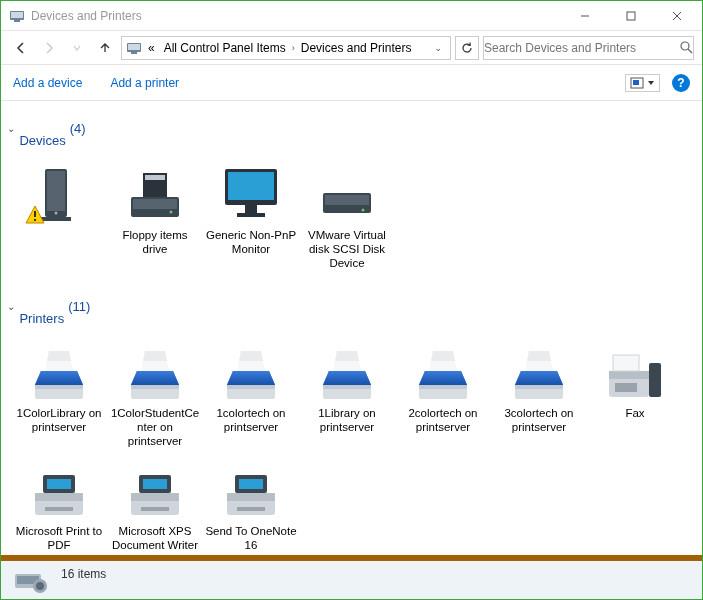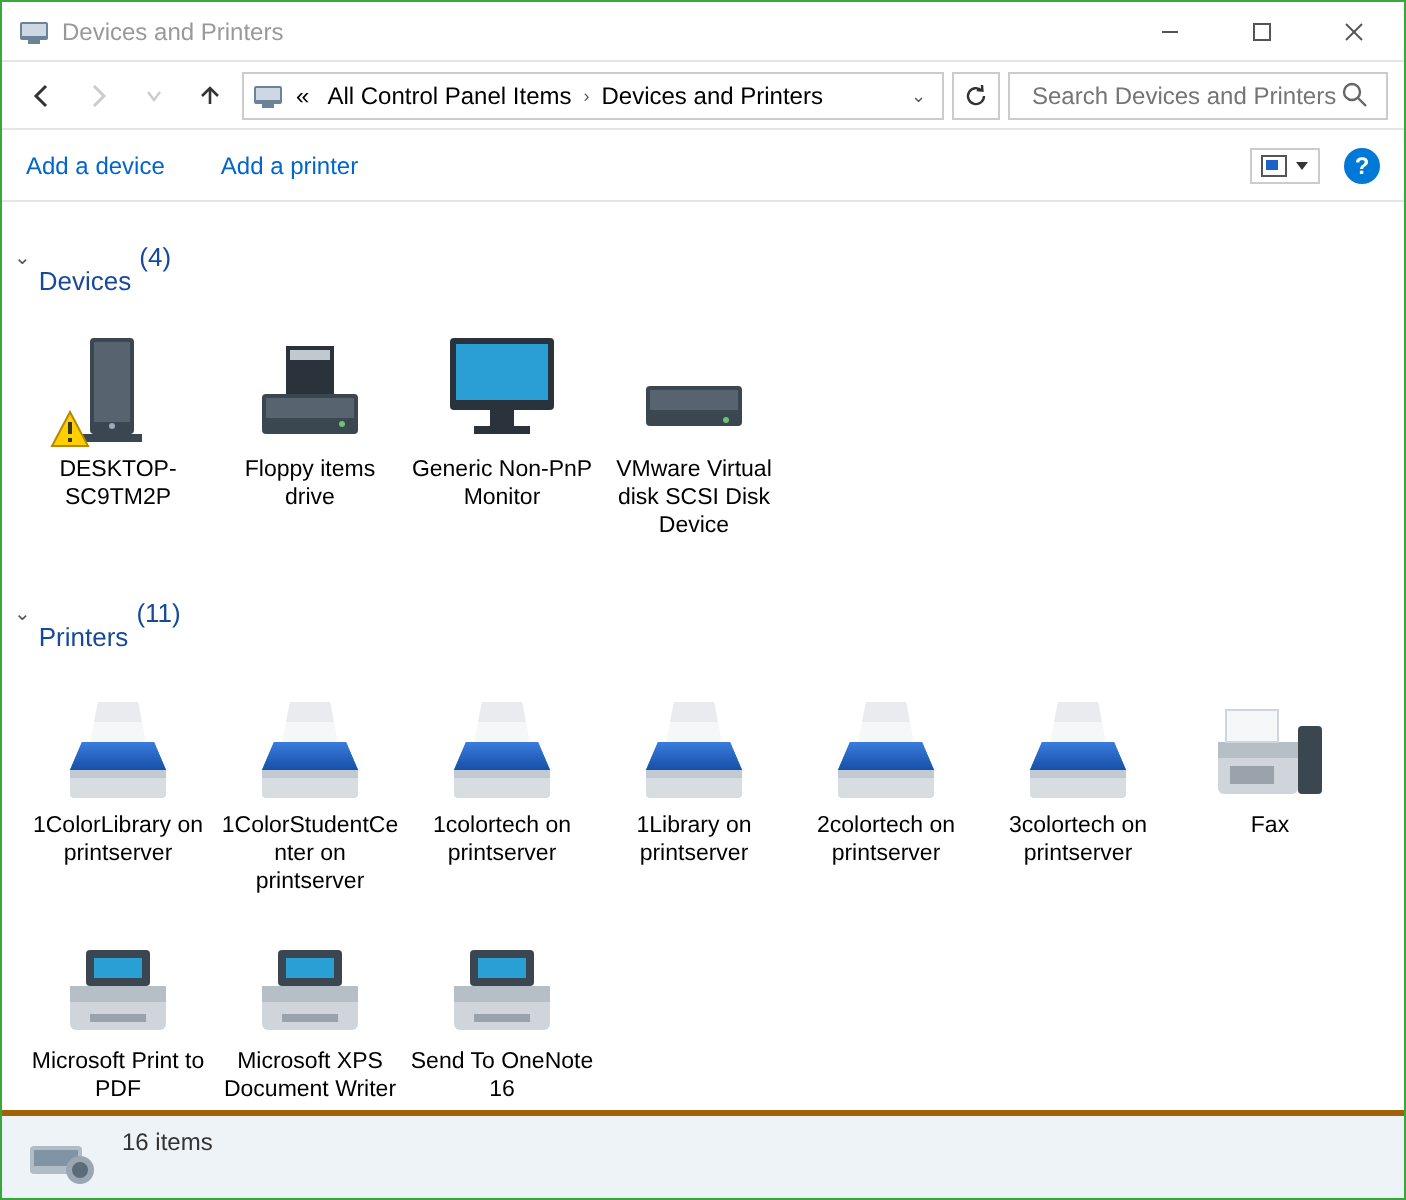--- a/index.html
+++ b/index.html
@@ -11,21 +11,21 @@
 
 .navrow { height: 34px; display: flex; align-items: center; padding: 0 8px; gap: 4px; border-bottom: 1px solid #e5e5e5; }
 .nav-arrow { width: 24px; height: 24px; display:flex; align-items:center; justify-content:center; color:#555; }
 .nav-arrow.disabled { color:#ccc; }
 .addrbar { flex:1; height:24px; border:1px solid #ccc; display:flex; align-items:center; padding:0 4px; gap:3px; overflow:hidden; }
 .addrbar .addr-icon { width:16px; height:16px; flex-shrink:0; }
 .addrbar .crumb { font-size:12px; white-space:nowrap; padding: 2px 3px; }
 .addrbar .sep { color:#555; font-size:9px; }
 .addrbar .chevend { margin-left:auto; color:#555; font-size:9px; padding:0 4px;}
 .refresh-btn { width:24px; height:24px; border:1px solid #ccc; display:flex;align-items:center;justify-content:center; }
-.searchbox { width:190px; height:24px; border:1px solid #ccc; display:flex; align-items:center; padding:0 11px; }
+.searchbox { width:211px; height:24px; border:1px solid #ccc; display:flex; align-items:center; padding:0 0; }
 .searchbox input { border:none; outline:none; font-size:12px; color:#666; flex:1; background:transparent; }
 .searchbox .sicon { color:#666; }
 
 .cmdrow { height: 36px; display:flex; align-items:center; padding:0 12px; border-bottom:1px solid #e5e5e5; }
 .cmdrow .cmd { color:#0066cc; font-size:12px; margin-right:28px; cursor:pointer; }
 .cmdrow .right { margin-left:auto; display:flex; align-items:center; gap:12px; }
 .viewctl { display:flex; align-items:center; border:1px solid #ccc; padding:2px 4px; gap:3px;}
 .help { width:18px;height:18px;border-radius:50%;background:#0078d7;color:#fff;display:flex;align-items:center;justify-content:center;font-size:12px;font-weight:bold;}
 
 .content { position:absolute; top:101px; left:0; right:0; bottom:44px; overflow-y:auto; padding: 4px 6px 10px 6px; }
@@ -35,21 +35,21 @@
 
 .group-hdr { display:flex; align-items:center; gap:4px; padding:3px 0; }
 .group-hdr .chev { color:#555; font-size:10px;}
 .group-hdr .gname { color:#16499a; font-size:13px;margin-top:24px;}
 .group-hdr .gcount { color:#16499a; font-size:13px;}
 .grid { display:flex; flex-wrap:wrap; padding:6px 0 10px 4px; }
 .item { width:96px; display:flex; flex-direction:column; align-items:center; text-align:center; padding:4px 2px; }
 .item .iconbox { width:72px; height:64px; display:flex; align-items:center; justify-content:center; position:relative; }
 .item .label { font-size:11.5px; line-height:1.2; margin-top:4px; word-wrap:break-word; max-width:92px; }
 
-.statusbar { position:absolute; bottom:0; left:0; right:0; height:44px; background:#eef3f7; border-top:3px solid #a16207; display:flex; align-items:center; padding:0 12px; gap:12px;}
+.statusbar { position:absolute; bottom:0; left:0; right:0; height:44px; background:#eef3f7; border-top:6px solid #a16207; display:flex; align-items:center; padding:0 12px; gap:12px;}
 .statusbar .sicon { width:36px;height:32px;}
 .statusbar .stext { font-size:12px; color:#333; align-self:flex-start; margin-top:6px;}
 
 
 svg { display:block; }
 </style>
 </head>
 <body>
 
 <div class="titlebar">
@@ -159,21 +159,20 @@
         <div class="iconbox">
         <svg width="64" height="60" viewBox="0 0 64 60">
             <use href="#ico-pc"></use>
           </svg>
         <svg width="20" height="20" style="position:absolute;left:2px;bottom:0">
             <path d="M10 1 L19 18 L1 18 Z" fill="#ffcf00" stroke="#b88700"></path>
             <rect x="9" y="6" width="2" height="6" fill="#333"></rect>
             <rect x="9" y="14" width="2" height="2" fill="#333"></rect>
           </svg>
       </div>
-      <div class="label">DESKTOP-SC9TM2P</div>
       </div>
       <div class="item">
         <div class="iconbox">
         <svg width="64" height="60" viewBox="0 0 64 60">
             <use href="#ico-floppy"></use>
           </svg>
 
       </div>
       <div class="label">Floppy items drive</div>
       </div>

